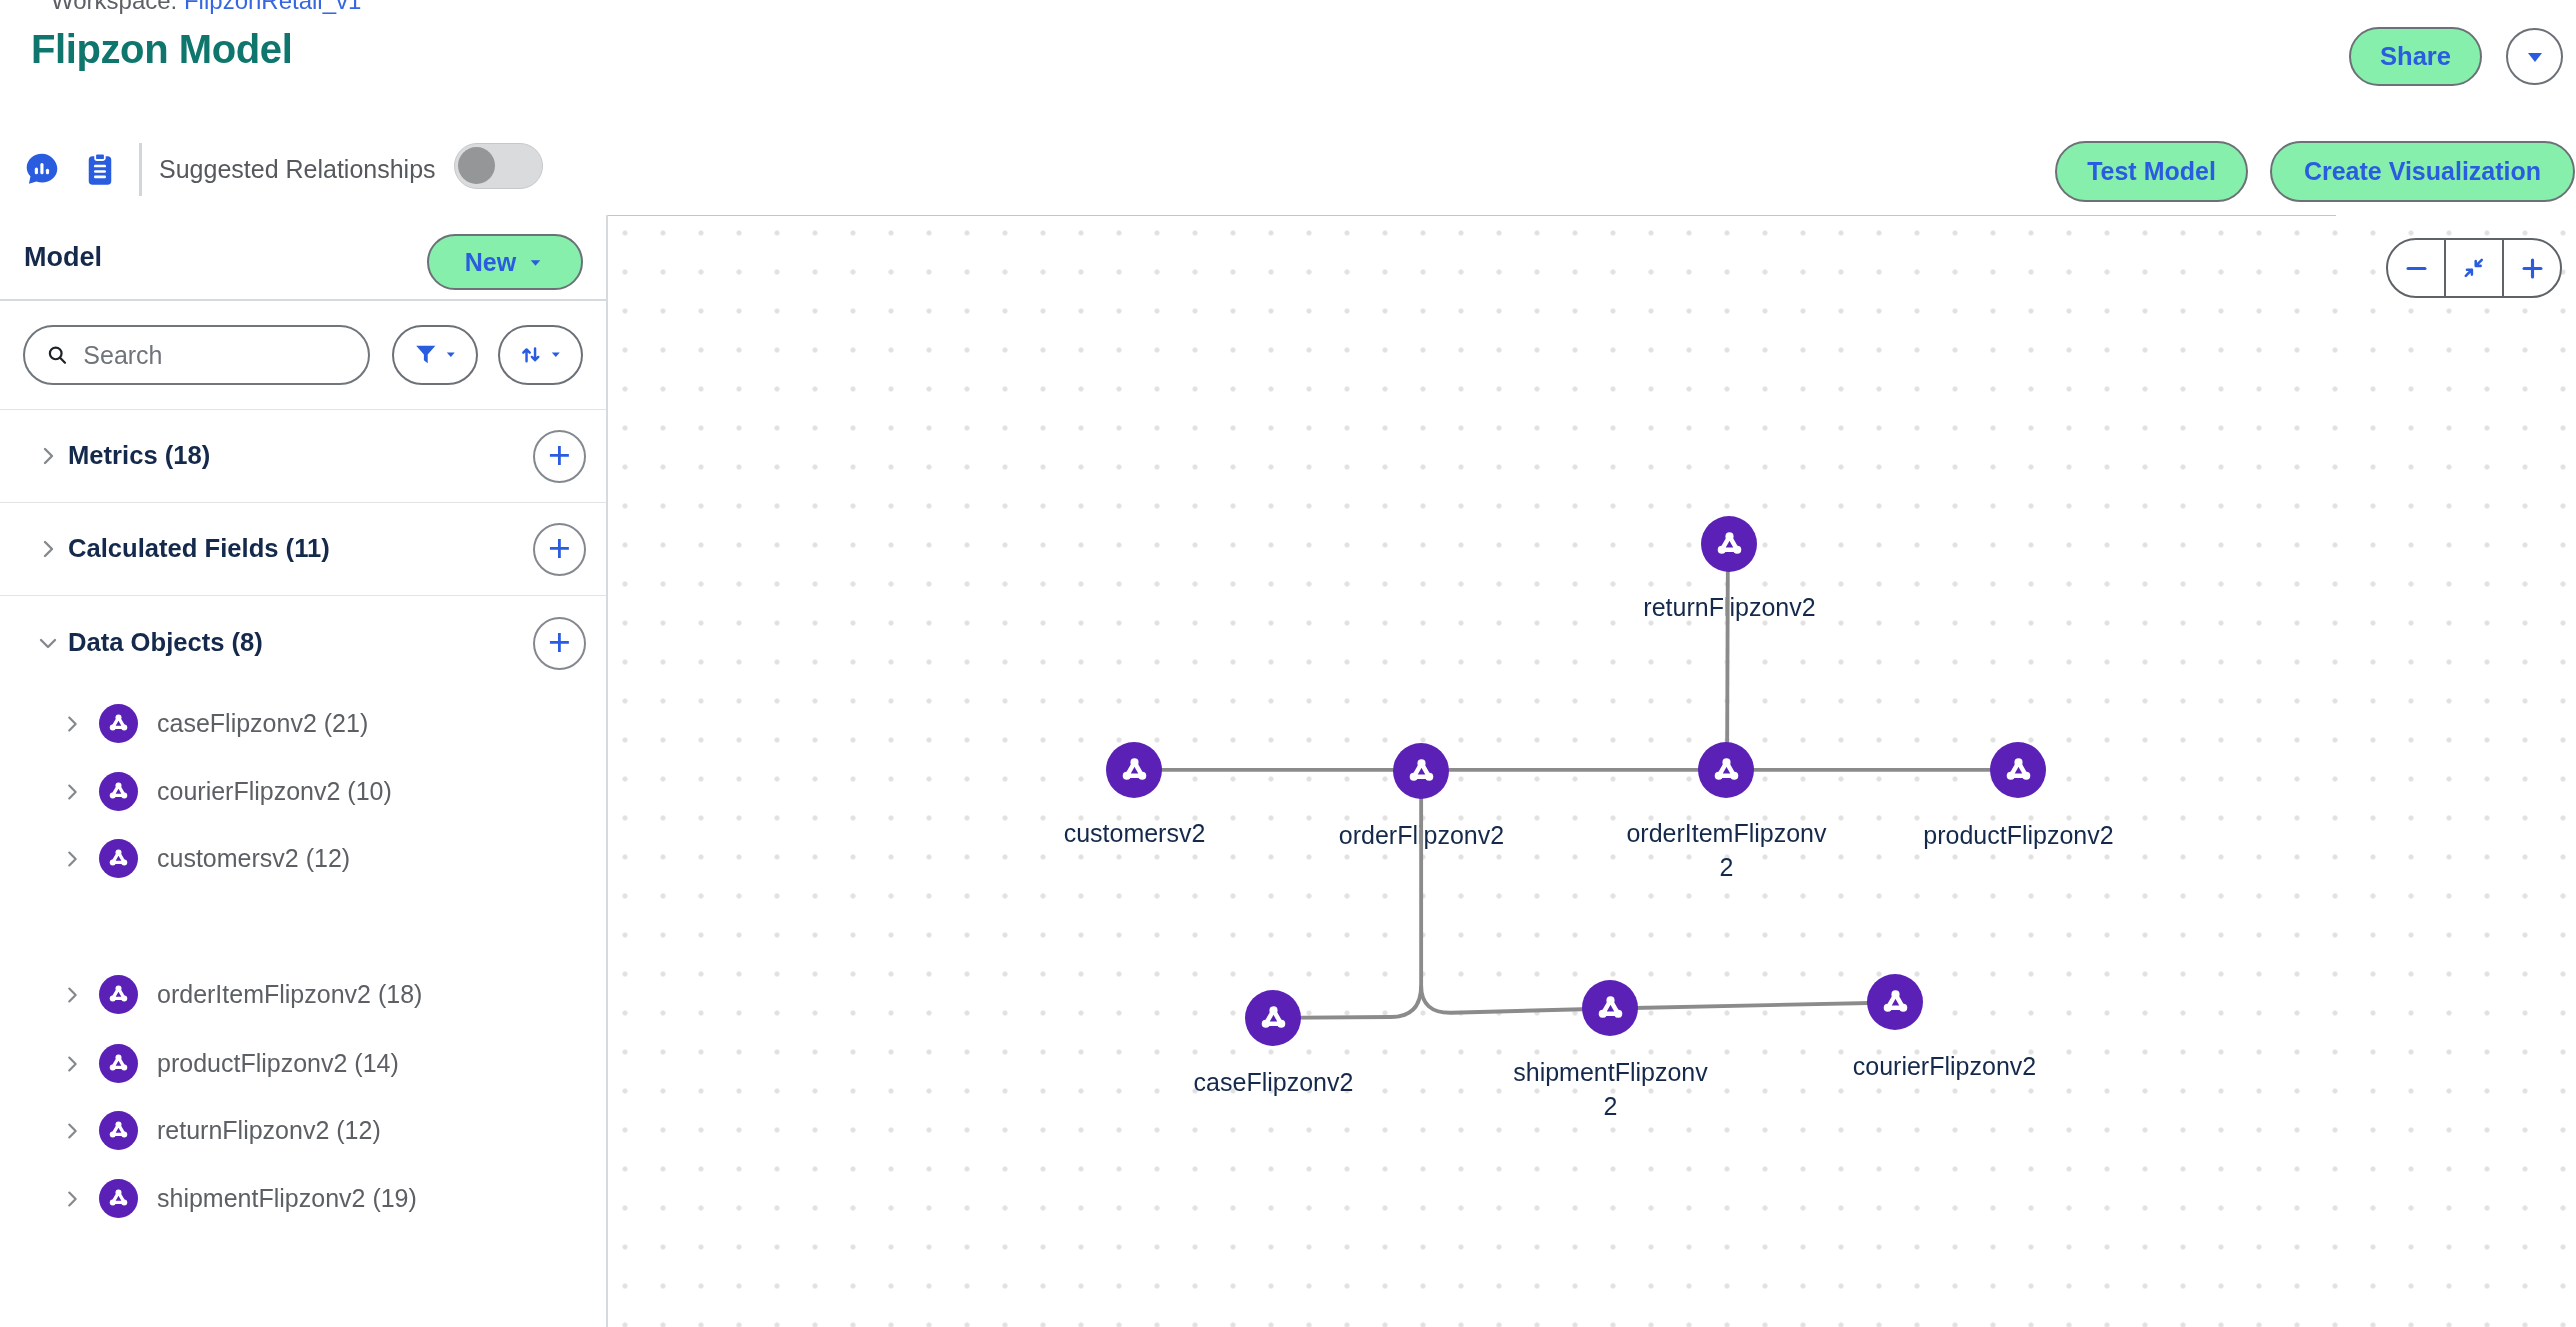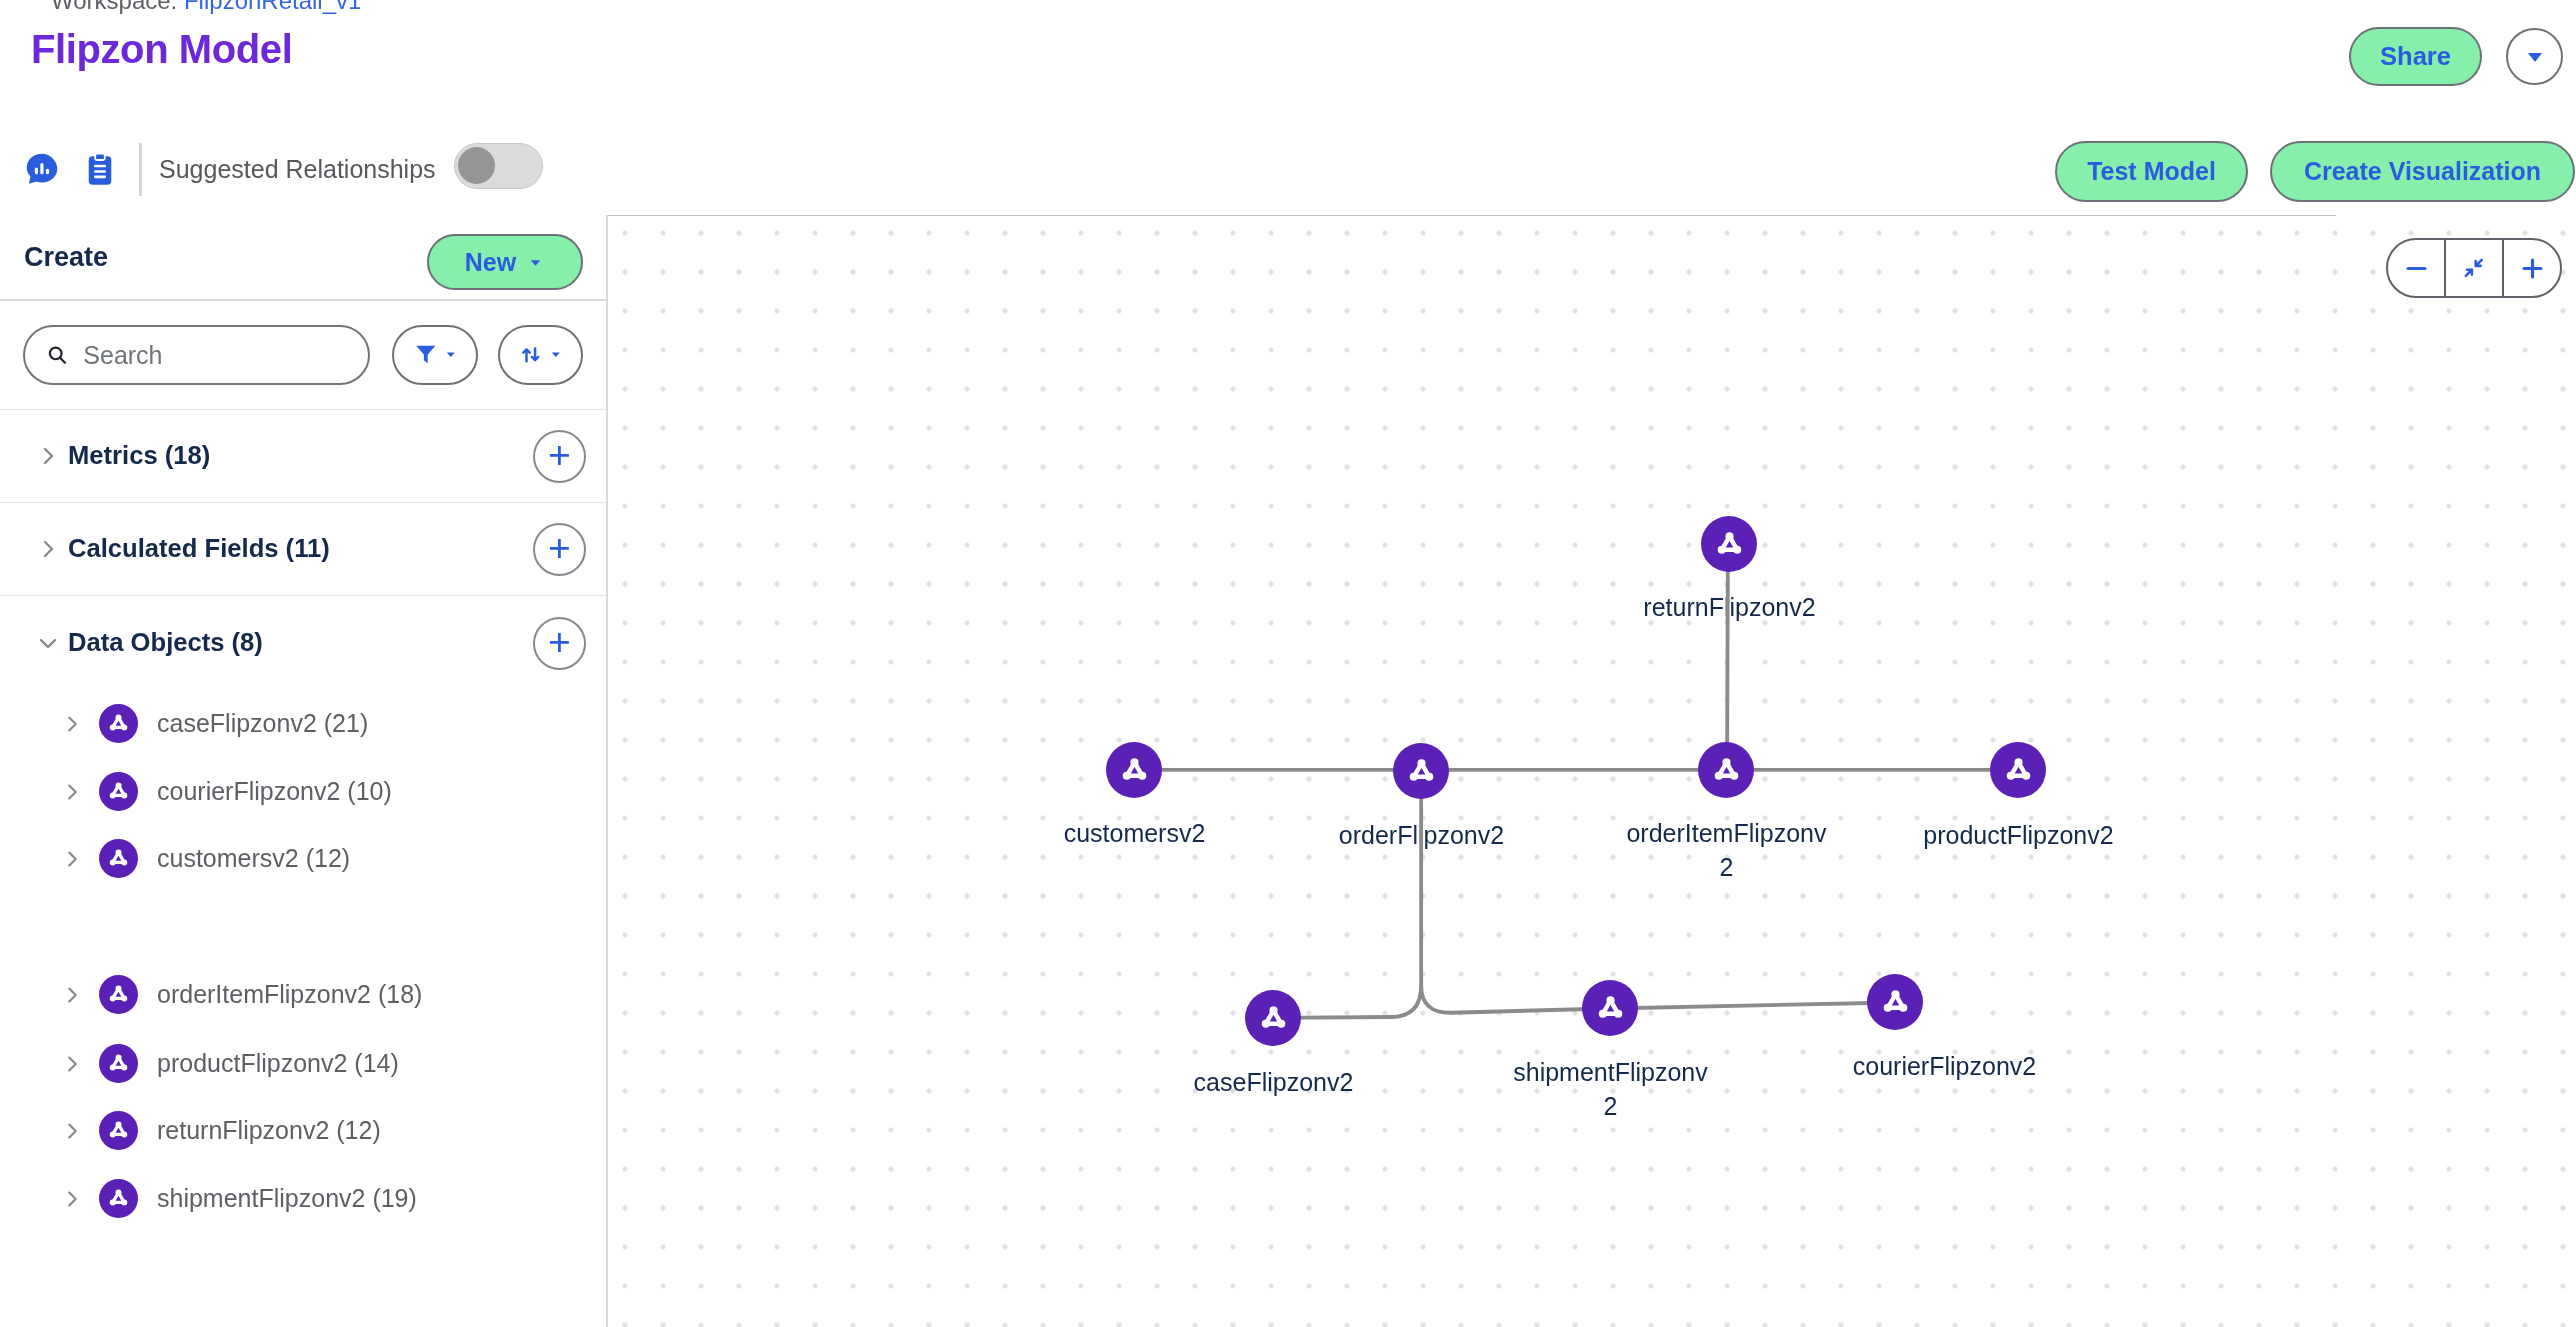--- a/index.html
+++ b/index.html
@@ -2,21 +2,21 @@
 <html style="font-size:13.6px"><head>
 <meta charset="utf-8">
 <style>
   html,body{margin:0;padding:0;background:#fff;}
   body{width:2576px;height:1328px;overflow:hidden;font-family:"Liberation Sans",sans-serif;position:relative;}
   .app{position:absolute;inset:0;background:#fff;}
 
   
   .workspace-line{position:absolute;left:51px;top:-12.8px;font-size:24px;color:#5d6166;white-space:nowrap;}
   .workspace-link{color:#3667e0;}
-  .page-title{position:absolute;left:31px;top:27px;font-size:40px;font-weight:700;color:#6d28d9;letter-spacing:-0.4px;}
+  .page-title{position:absolute;left:31px;top:27px;font-size:40px;font-weight:700;color:#0f766e;letter-spacing:-0.4px;}
   .pill-btn{position:absolute;box-sizing:border-box;border:2.6px solid #6b7177;border-radius:34px;background:#86efac;
             display:flex;align-items:center;justify-content:center;gap:10.2px;color:#2a5cdf;font-size:25.6px;font-weight:700;cursor:pointer;}
   .share-btn{left:2349px;top:27px;width:133px;height:59px;}
   .circle-btn{position:absolute;box-sizing:border-box;border:2.6px solid #6b7177;border-radius:50%;background:#fff;
               display:flex;align-items:center;justify-content:center;cursor:pointer;}
   .header-caret-btn{left:2506px;top:28px;width:57px;height:57px;}
 
   
   .toolbar{position:absolute;left:0;top:128px;width:2336px;height:87px;border-bottom:2.6px solid #c3c6c9;background:#fff;}
   .tb-icon{position:absolute;width:36px;height:36px;top:23px;}
@@ -120,21 +120,21 @@
     <div class="pill-btn test-btn">
       <span>Test Model</span>
     </div>
     <div class="pill-btn create-btn">
       <span>Create Visualization</span>
     </div>
   </div>
 
   <div class="sidebar">
 
-    <div class="sb-title">Create</div>
+    <div class="sb-title">Model</div>
 
     <div class="pill-btn new-btn">
       <span>New</span>
       <svg width="19" height="19" viewBox="0 0 24 24">
         <polygon points="6,9 18,9 12,16" fill="#2a5cdf"></polygon>
       </svg>
     </div>
 
     <div class="sb-divider"></div>
 

